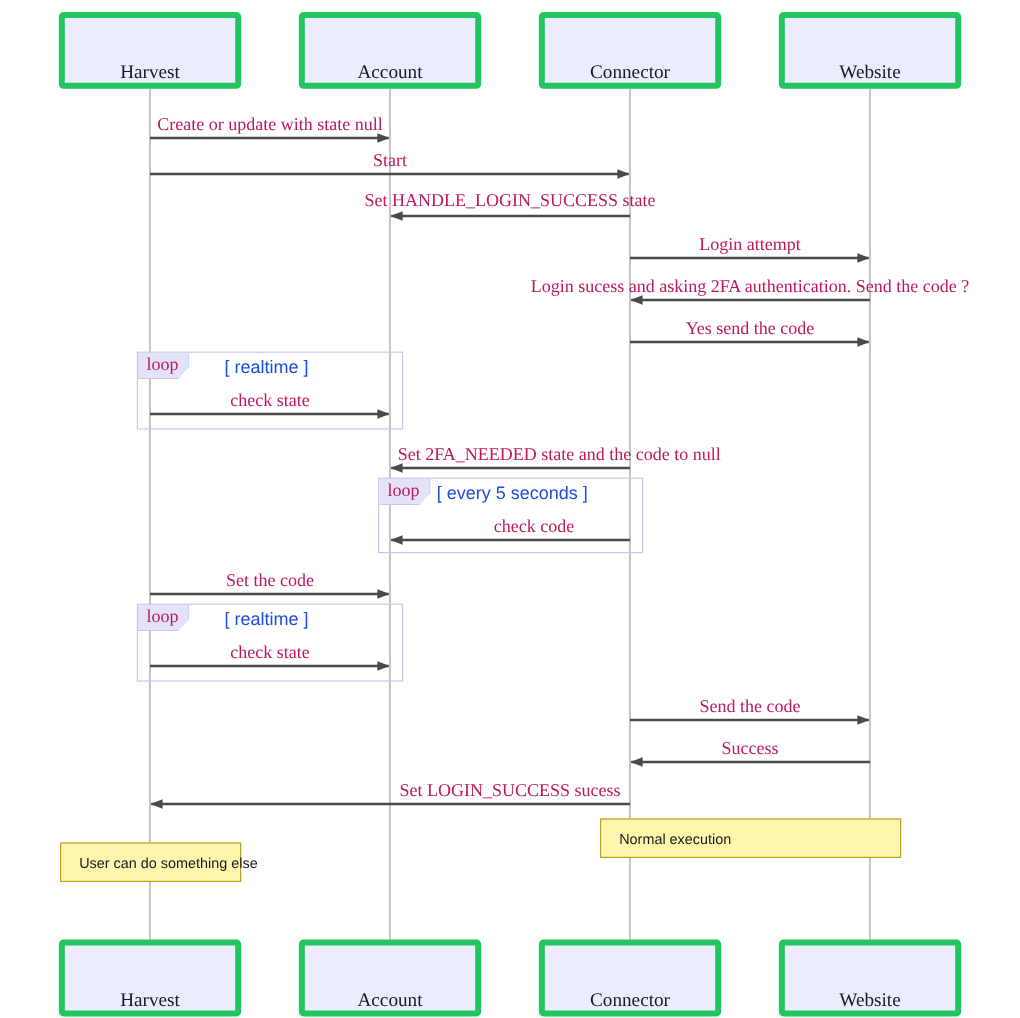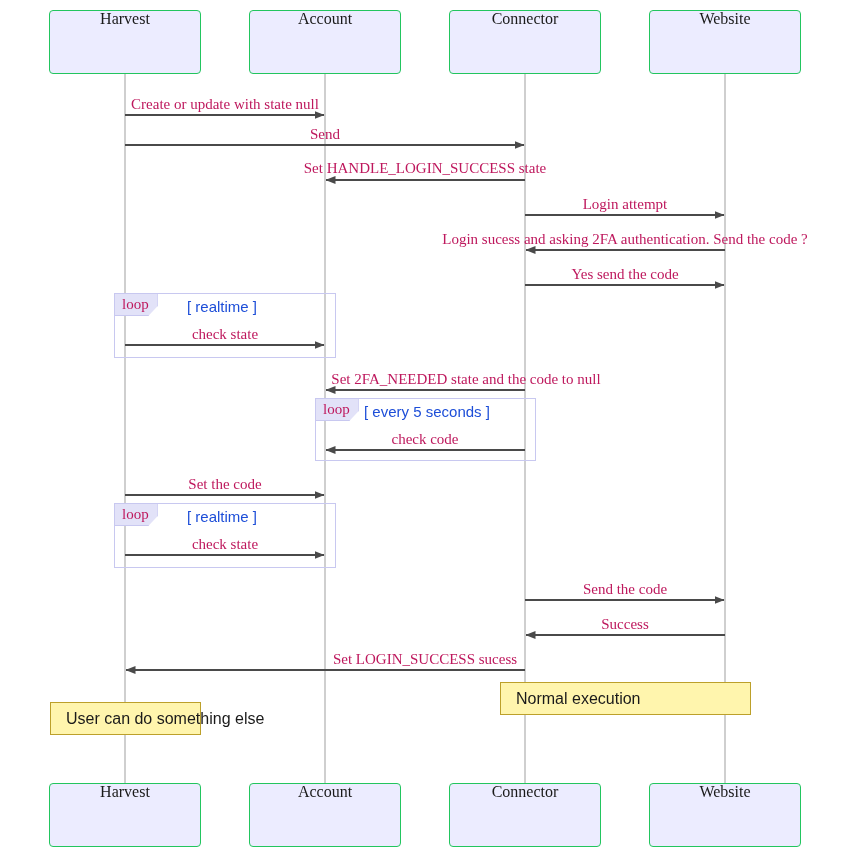--- a/index.html
+++ b/index.html
@@ -36,24 +36,24 @@
   }
   .layer > * { pointer-events: auto; }
 
   
   .participant {
     position: absolute;
     width: 152px;
     height: 64px;
     box-sizing: border-box;
     background: #ECECFF;
-    border: 1px solid #22c55e;
+    border: 5px solid #22c55e;
     border-radius: 4px;
     display: flex;
-    align-items: flex-start;
+    align-items: flex-end;
     justify-content: center;
   }
   .participant-label {
     font-family: "Liberation Serif", "DejaVu Serif", serif;
     font-size: 16px;
     color: #1a1a1a;
     line-height: 1;
     white-space: nowrap;
   }
 
@@ -109,21 +109,21 @@
   .note {
     position: absolute;
     box-sizing: border-box;
     background: #FFF5AD;
     border: 1px solid #BCA02A;
     display: flex;
     align-items: center;
   }
   .note-text {
     font-family: "Liberation Sans", "DejaVu Sans", sans-serif;
-    font-size: 16px;
+    font-size: 12px;
     color: #1a1a1a;
     white-space: nowrap;
     line-height: 1;
     padding-left: 15px;
   }
 </style>
 </head>
 <body>
 
 <div id="diagram">
@@ -205,28 +205,28 @@
         <div class="loop-cond" style="left: 364px; top: 404px;">[ every 5 seconds ]</div>
         <div class="loop-box" style="left: 114px; top: 503px; width: 222px; height: 65px;">
           <div class="loop-tag">
             <span class="loop-tag-text">loop</span>
           </div>
         </div>
         <div class="loop-cond" style="left: 187px; top: 509px;">[ realtime ]</div>
       </div>
     <div id="msg-labels">
         <div class="msg-label" style="left: 225px; top: 97px;">Create or update with state null</div>
-        <div class="msg-label" style="left: 325px; top: 127px;">Send</div>
+        <div class="msg-label" style="left: 325px; top: 127px;">Start</div>
         <div class="msg-label" style="left: 425px; top: 161px;">Set HANDLE_LOGIN_SUCCESS state</div>
         <div class="msg-label" style="left: 625px; top: 197px;">Login attempt</div>
         <div class="msg-label" style="left: 625px; top: 232px;">Login sucess and asking 2FA authentication. Send the code ?</div>
         <div class="msg-label" style="left: 625px; top: 267px;">Yes send the code</div>
         <div class="msg-label" style="left: 225px; top: 327px;">check state</div>
         <div class="msg-label" style="left: 425px; top: 372px; margin-left: 41px;">Set 2FA_NEEDED state and the code to null</div>
-        <div class="msg-label" style="left: 425px; top: 432px;">check code</div>
+        <div class="msg-label" style="left: 445px; top: 432px;">check code</div>
         <div class="msg-label" style="left: 225px; top: 477px;">Set the code</div>
         <div class="msg-label" style="left: 225px; top: 537px;">check state</div>
         <div class="msg-label" style="left: 625px; top: 582px;">Send the code</div>
         <div class="msg-label" style="left: 625px; top: 617px;">Success</div>
         <div class="msg-label" style="left: 425px; top: 652px;">Set LOGIN_SUCCESS sucess</div>
       </div>
     <div id="notes">
         <div class="note" style="left: 500px; top: 682px; width: 251px; height: 33px;">
           <span class="note-text">Normal execution</span>
         </div>

